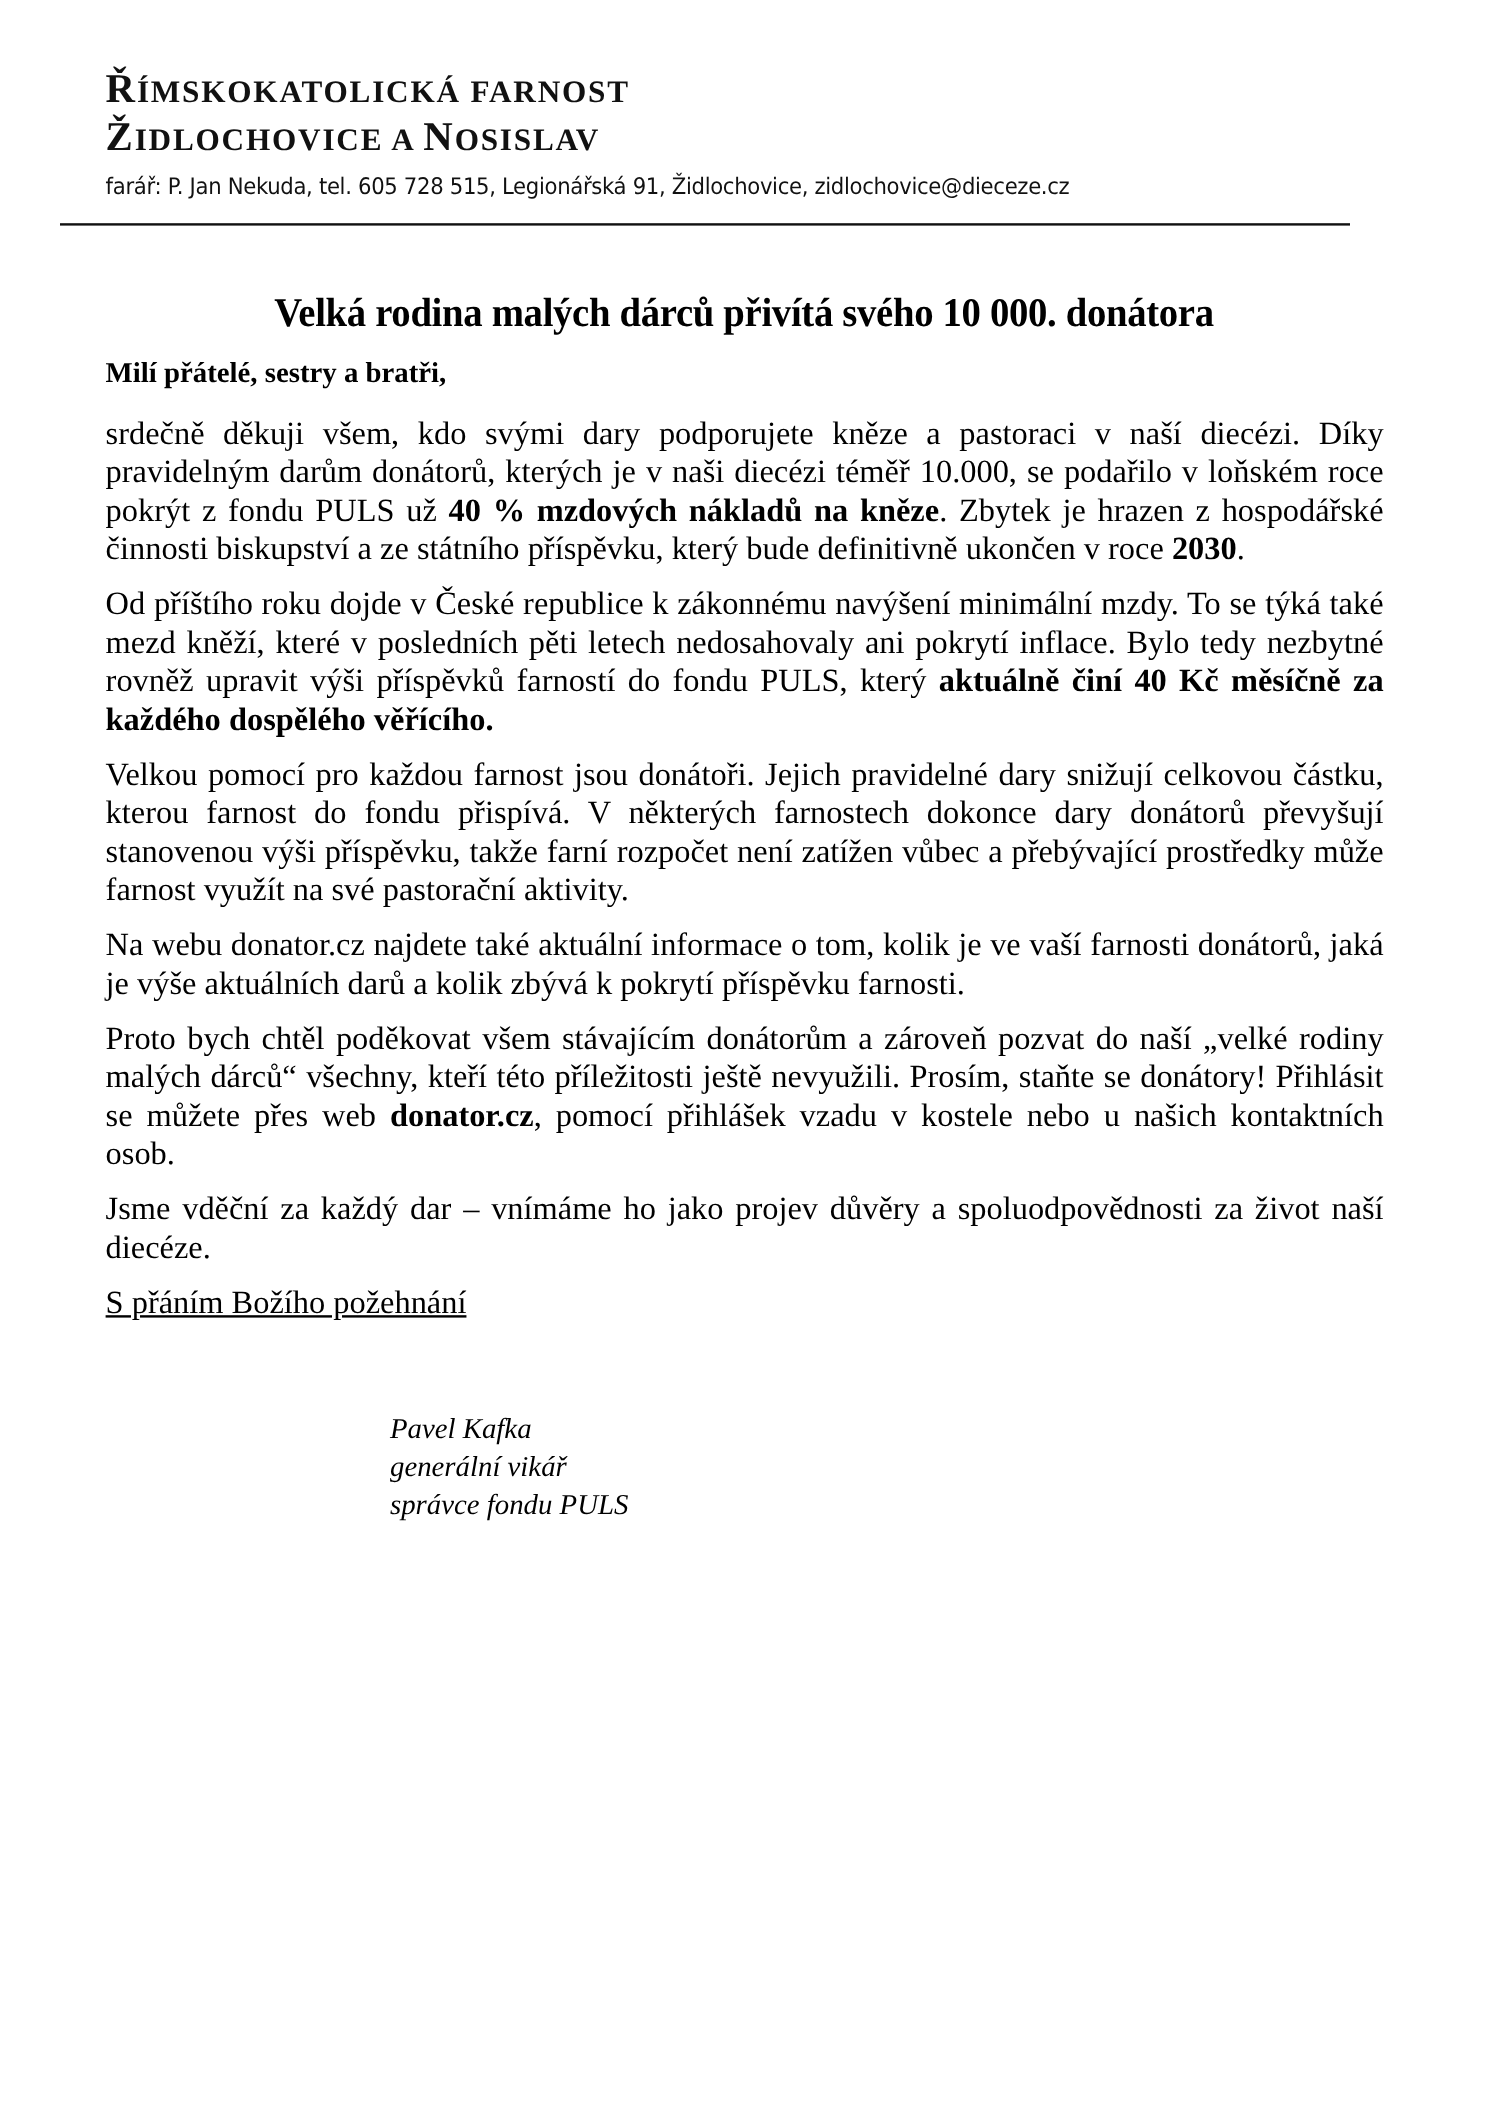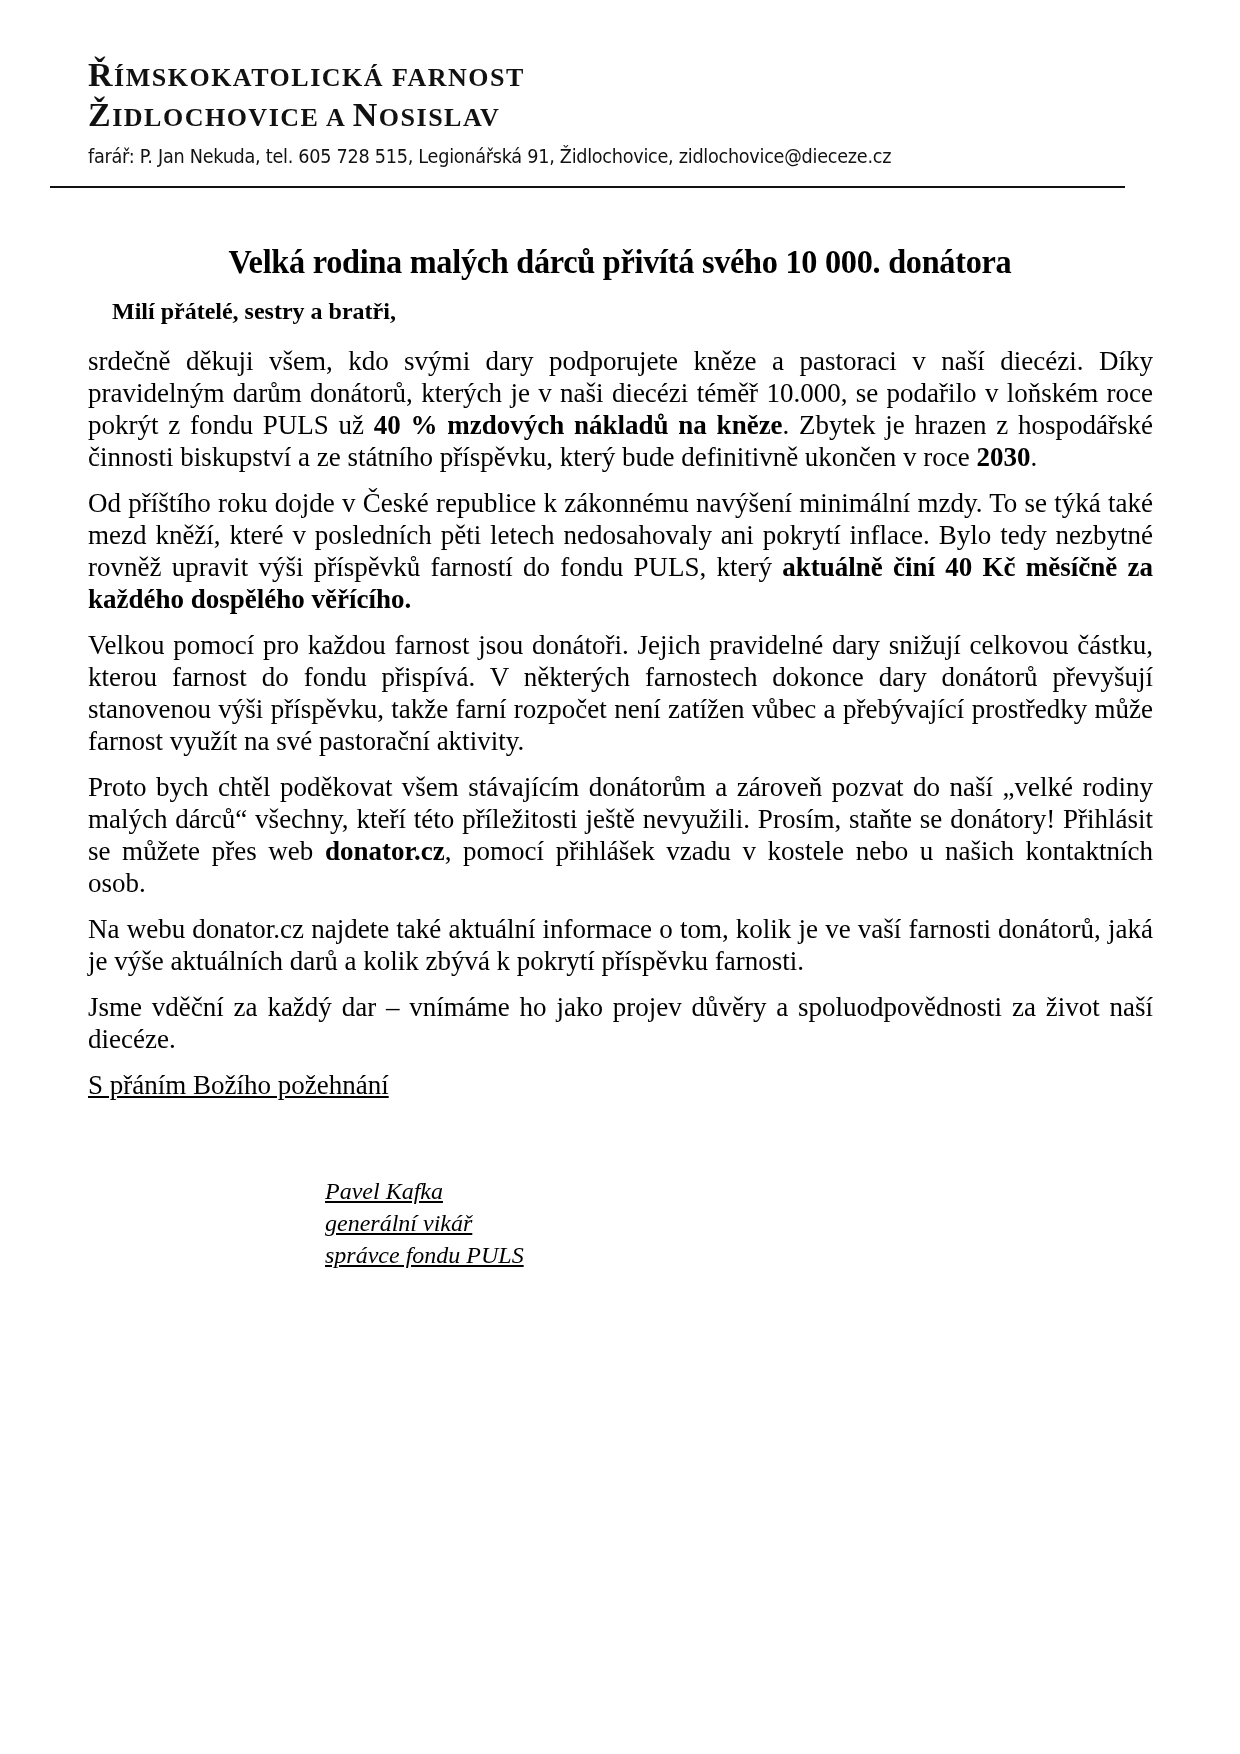--- a/index.html
+++ b/index.html
@@ -7,29 +7,29 @@
     .page { position: absolute; left: 0; top: 0; width: 1052px; height: 1754px; }
 
     .letterhead { position: absolute; left: 88px; top: 58px; }
     .lh-line { font-family: "Liberation Serif", serif; font-weight: bold; color: #111; letter-spacing: 1.5px; line-height: 34px; white-space: nowrap; }
     .lh-line .big { font-size: 34px; }
     .lh-line .small { font-size: 26px; }
     .contact { position: absolute; left: 88px; top: 145px; font-family: "DejaVu Sans", sans-serif; font-size: 19px; color: #111; white-space: nowrap; transform: scaleX(0.93); transform-origin: left center; letter-spacing: -0.3px; }
     .rule { position: absolute; left: 50px; top: 186px; width: 1075px; height: 0; border-top: 2px solid #111; }
 
     .title { position: absolute; left: 0; width: 1240px; top: 243px; text-align: center; font-family: "Liberation Serif", serif; font-weight: bold; font-size: 34px; letter-spacing: -0.3px; transform: scaleX(0.95); }
-    .greeting { position: absolute; left: 88px; top: 298px; font-family: "Liberation Serif", serif; font-weight: bold; font-size: 24px; margin-left: 24px; }
+    .greeting { position: absolute; left: 88px; top: 298px; font-family: "Liberation Serif", serif; font-weight: bold; font-size: 24px; }
 
     .body { position: absolute; left: 88px; width: 1065px; top: 345px; font-family: "Liberation Serif", serif; font-size: 27px; line-height: 32px; }
     .body p { margin: 0 0 14px 0; text-align: justify; }
     .body b { font-weight: bold; }
 
     .signoff { margin-top: 4px; text-decoration: underline; }
     .signature { position: absolute; left: 325px; top: 1175px; font-family: "Liberation Serif", serif; font-style: italic; font-size: 24px; line-height: 32px; }
-    .signature div { white-space: nowrap; text-decoration: underline; }
+    .signature div { white-space: nowrap; }
   </style>
 </head>
 <body>
 
 <div class="page">
 
   <div class="letterhead">
     <div class="lh-line"><span class="big">Ř</span><span class="small">ÍMSKOKATOLICKÁ FARNOST</span></div>
     <div class="lh-line"><span class="big">Ž</span><span class="small">IDLOCHOVICE A </span><span class="big">N</span><span class="small">OSISLAV</span></div>
   </div>
@@ -37,22 +37,22 @@
   <div class="contact">farář: P. Jan Nekuda, tel. 605 728 515, Legionářská 91, Židlochovice, zidlochovice@dieceze.cz</div>
   <div class="rule"></div>
 
   <div class="title">Velká rodina malých dárců přivítá svého 10 000. donátora</div>
   <div class="greeting">Milí přátelé, sestry a bratři,</div>
 
   <div class="body">
     <p><span>srdečně děkuji všem, kdo svými dary podporujete kněze a pastoraci v naší diecézi. Díky pravidelným darům donátorů, kterých je v naši diecézi téměř 10.000, se podařilo v loňském roce pokrýt z fondu PULS už </span><b>40 % mzdových nákladů na kněze</b><span>. Zbytek je hrazen z hospodářské činnosti biskupství a ze státního příspěvku, který bude definitivně ukončen v roce </span><b>2030</b><span>.</span></p>
     <p><span>Od příštího roku dojde v České republice k zákonnému navýšení minimální mzdy. To se týká také mezd kněží, které v posledních pěti letech nedosahovaly ani pokrytí inflace. Bylo tedy nezbytné rovněž upravit výši příspěvků farností do fondu PULS, který </span><b>aktuálně činí 40 Kč měsíčně za každého dospělého věřícího.</b></p>
     <p>Velkou pomocí pro každou farnost jsou donátoři. Jejich pravidelné dary snižují celkovou částku, kterou farnost do fondu přispívá. V některých farnostech dokonce dary donátorů převyšují stanovenou výši příspěvku, takže farní rozpočet není zatížen vůbec a přebývající prostředky může farnost využít na své pastorační aktivity.</p>
+    <p>Na webu donator.cz najdete také aktuální informace o tom, kolik je ve vaší farnosti donátorů, jaká je výše aktuálních darů a kolik zbývá k pokrytí příspěvku farnosti.</p>
     <p><span>Proto bych chtěl poděkovat všem stávajícím donátorům a zároveň pozvat do naší „velké rodiny malých dárců“ všechny, kteří této příležitosti ještě nevyužili. Prosím, staňte se donátory! Přihlásit se můžete přes web </span><b>donator.cz</b><span>, pomocí přihlášek vzadu v kostele nebo u našich kontaktních osob.</span></p>
-    <p>Na webu donator.cz najdete také aktuální informace o tom, kolik je ve vaší farnosti donátorů, jaká je výše aktuálních darů a kolik zbývá k pokrytí příspěvku farnosti.</p>
     <p>Jsme vděční za každý dar – vnímáme ho jako projev důvěry a spoluodpovědnosti za život naší diecéze.</p>
     <p class="signoff">S přáním Božího požehnání</p>
   </div>
 
   <div class="signature">
     <div>Pavel Kafka</div>
     <div>generální vikář</div>
     <div>správce fondu PULS</div>
   </div>
 

